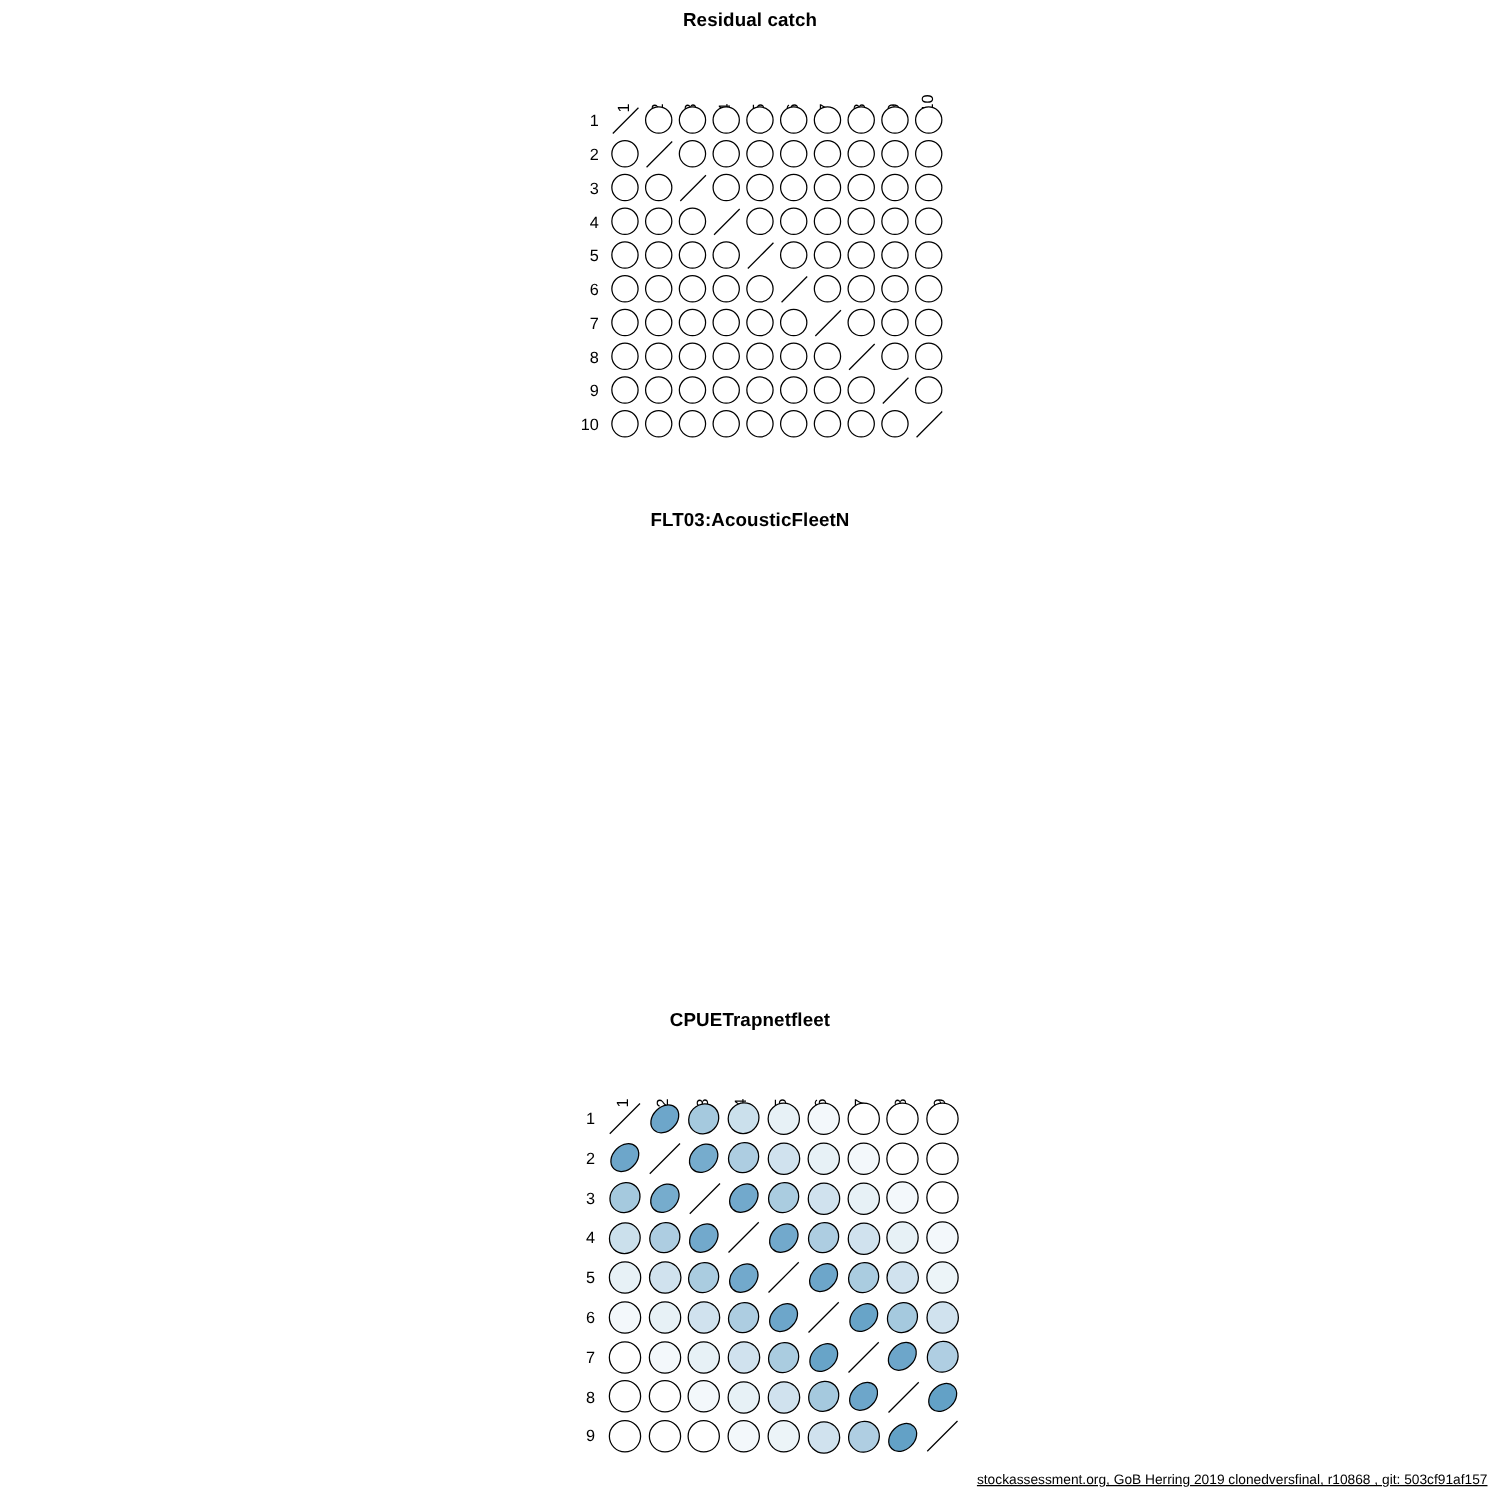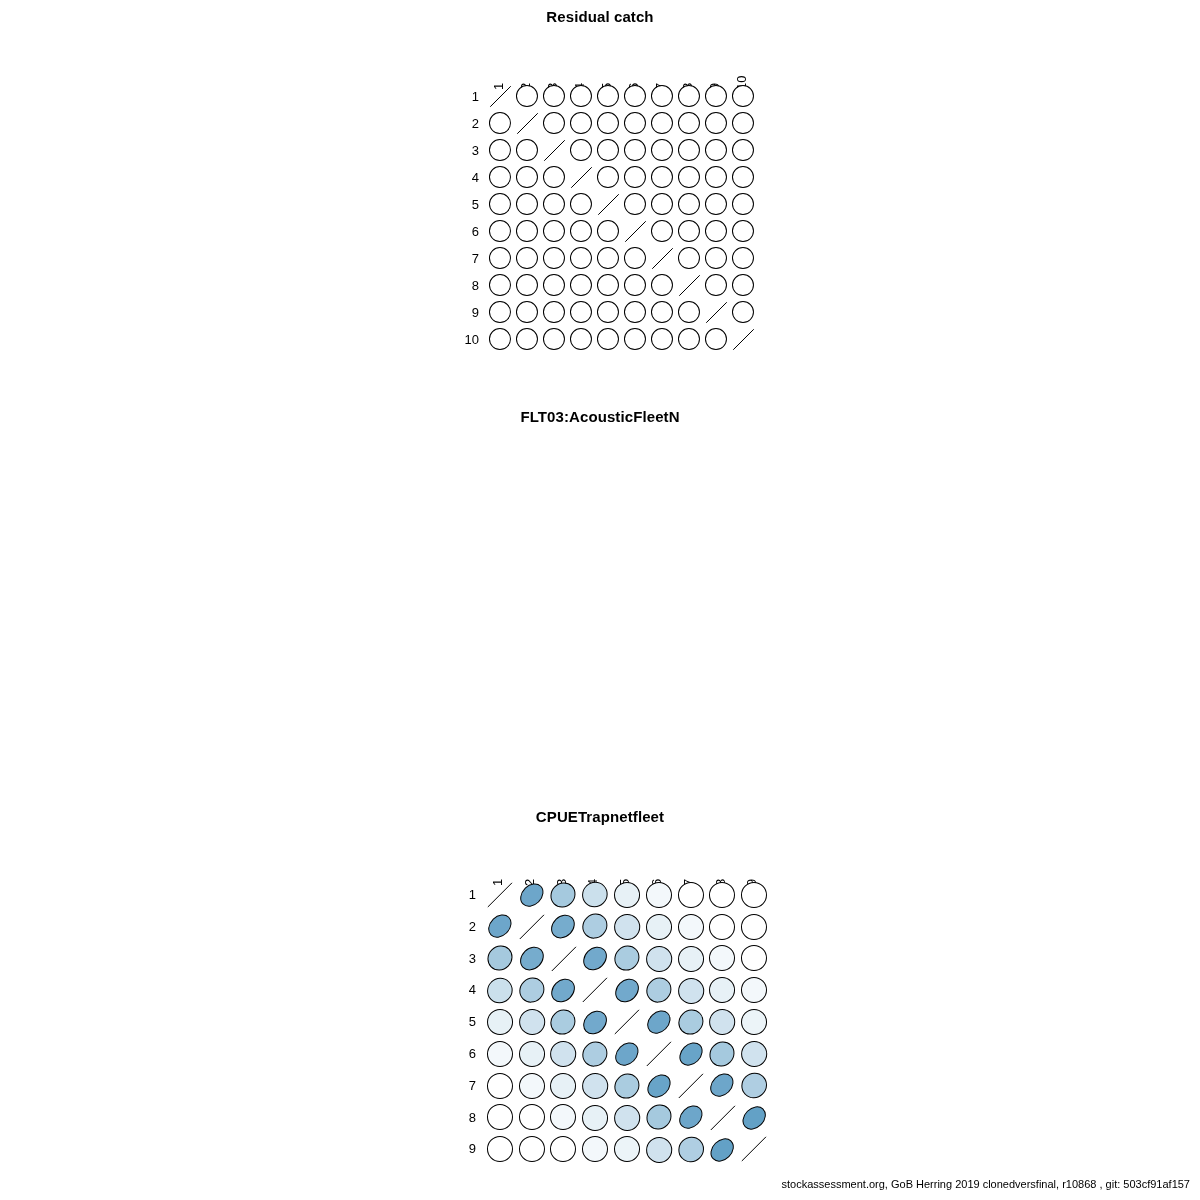--- a/index.html
+++ b/index.html
@@ -59,20 +59,21 @@
     overflow: visible;
   }
   .footer {
     position: absolute;
     right: 10px;
     bottom: 10px;
     font-size: 11px;
     color: #000;
     font-family: "Liberation Sans", sans-serif;
     white-space: nowrap;
+    text-decoration: underline;
   }
 </style>
 </head>
 <body>
 
 <div class="panel" id="panel-0" style="top:8px;">
   <div class="panel-title">Residual catch</div>
   <div class="matrix-wrap" id="wrap-0" style="position: absolute; left: 487px; top: 75px; width: 270px; height: 270px;">
       <div class="col-label" style="left: 18.5px; top: -8px;">1</div>
       <div class="col-label" style="left: 45.5px; top: -8px;">2</div>

